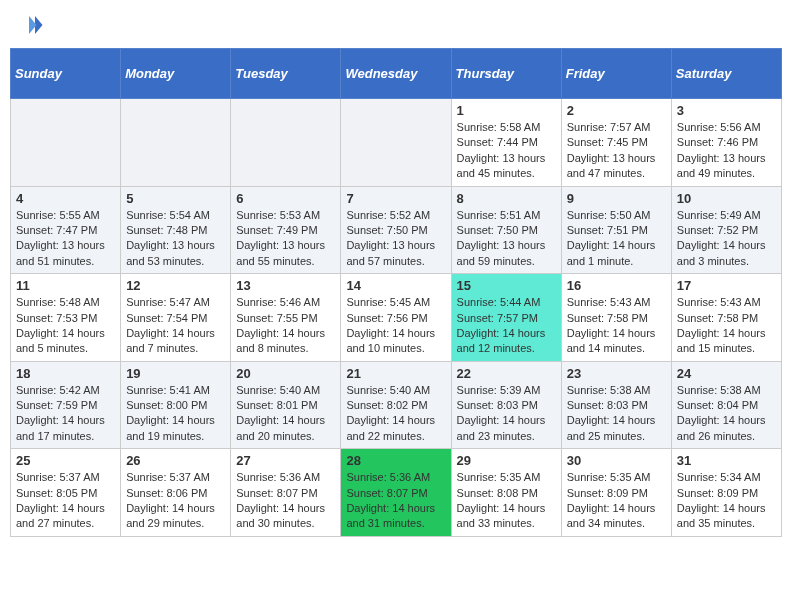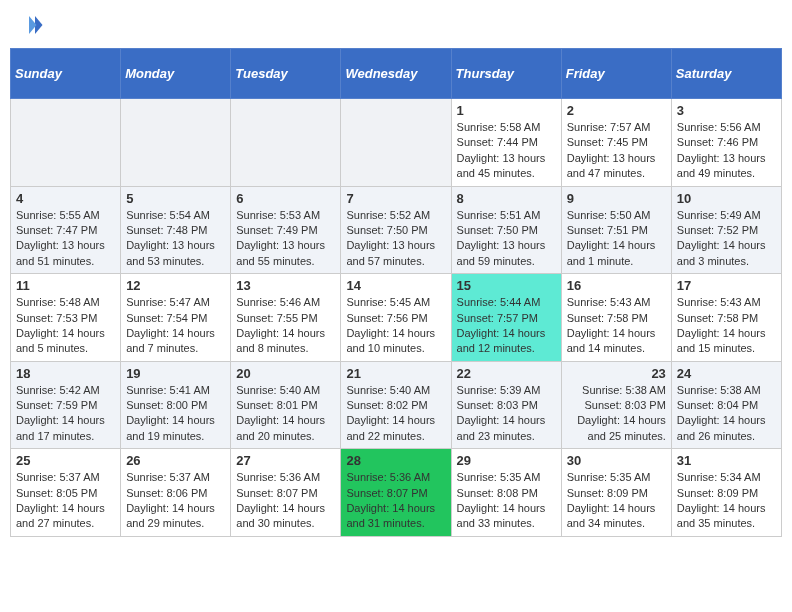--- a/index.html
+++ b/index.html
@@ -292,21 +292,21 @@
 Daylight: 14 hours
 and 22 minutes.</div>
         </td>
         <td style="background: rgb(240, 243, 248);">
           <span class="day-num">22</span>
           <div class="day-detail" style="white-space: pre-line;">Sunrise: 5:39 AM
 Sunset: 8:03 PM
 Daylight: 14 hours
 and 23 minutes.</div>
         </td>
-        <td style="background: rgb(240, 243, 248); text-align: right;">
+        <td style="background: rgb(240, 243, 248);">
           <span class="day-num">23</span>
           <div class="day-detail" style="white-space: pre-line;">Sunrise: 5:38 AM
 Sunset: 8:03 PM
 Daylight: 14 hours
 and 25 minutes.</div>
         </td>
         <td style="background: rgb(240, 243, 248);">
           <span class="day-num">24</span>
           <div class="day-detail" style="white-space: pre-line;">Sunrise: 5:38 AM
 Sunset: 8:04 PM

